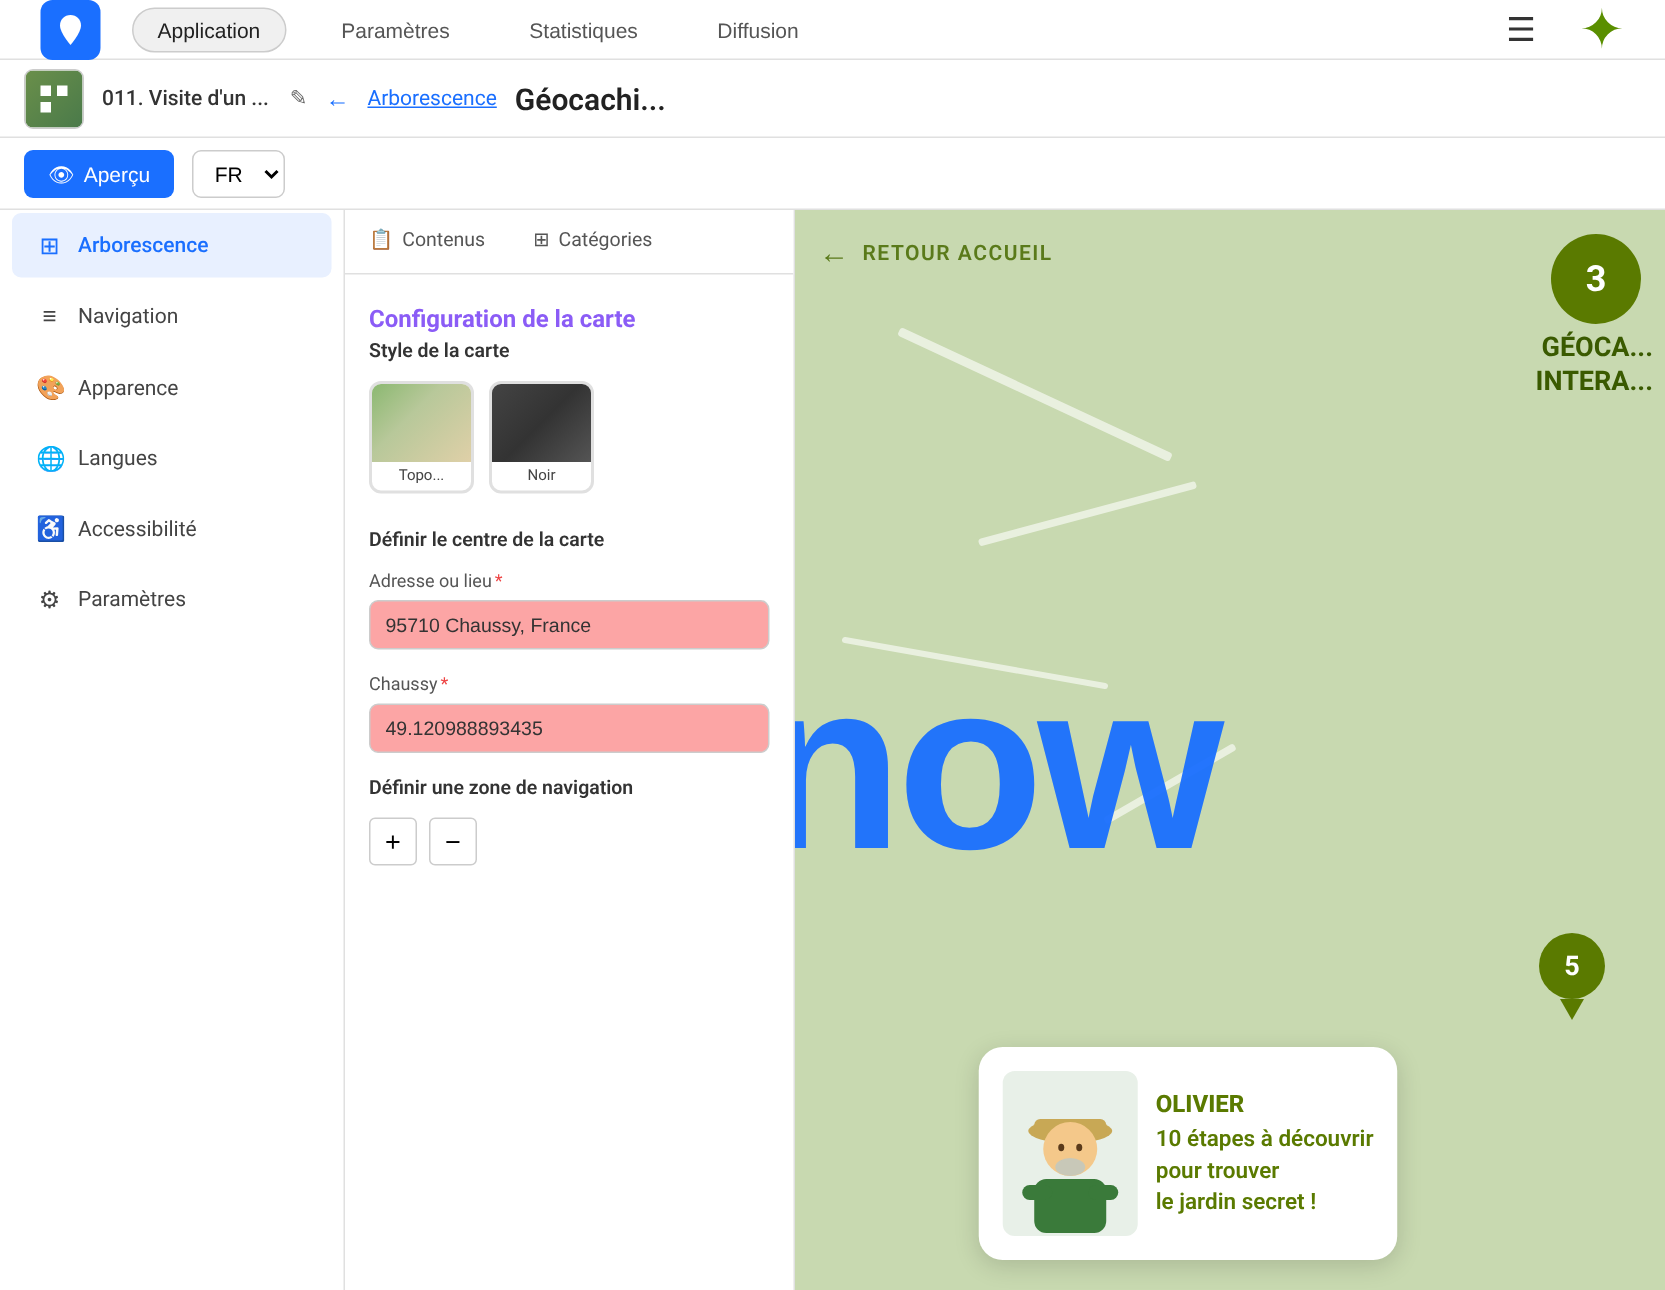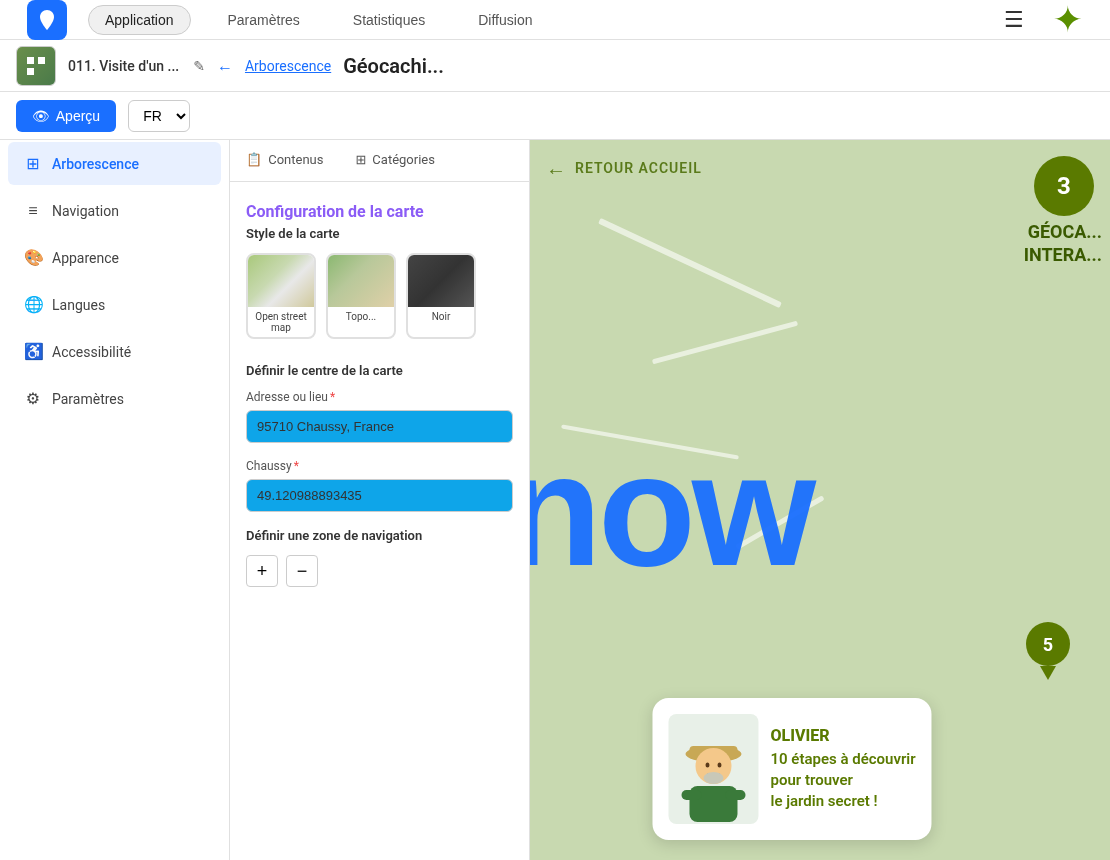--- a/index.html
+++ b/index.html
@@ -105,21 +105,21 @@
       width: 68px; height: 52px; display: flex; align-items: center; justify-content: center;
       font-size: 10px; color: #888;
     }
     .map-style-label { font-size: 10px; color: #444; padding: 4px; text-align: center; }
 
     .form-group { margin-bottom: 16px; }
     .form-label { font-size: 12px; color: #555; margin-bottom: 6px; display: flex; align-items: center; gap: 2px; }
     .required { color: #e44; font-size: 12px; }
     .form-input {
       width: 100%; border: 1px solid #ccc; border-radius: 6px;
-      padding: 8px 10px; font-size: 13px; color: #333; background: #0ea5e9;
+      padding: 8px 10px; font-size: 13px; color: #333; background: #fca5a5;
     }
     .section-divider { font-size: 13px; font-weight: 600; color: #333; margin: 16px 0 12px; }
 
     
     .preview-area {
       flex: 1; position: relative; overflow: hidden; background: #d4dfc5;
     }
 
     
     .map-bg {
@@ -282,24 +282,20 @@
         <span>Catégories</span>
       </div>
     </div>
 
     <div class="config-panel">
       <div class="config-title">Configuration de la carte</div>
 
       <div class="section-title">Style de la carte</div>
       <div class="map-style-options">
         <div class="map-style-card">
-          <div class="map-style-thumb thumb-osm"></div>
-          <div class="map-style-label">Open street map</div>
-        </div>
-        <div class="map-style-card">
           <div class="map-style-thumb thumb-topo"></div>
           <div class="map-style-label">Topo...</div>
         </div>
         <div class="map-style-card">
           <div class="map-style-thumb thumb-noir"></div>
           <div class="map-style-label">Noir</div>
         </div>
       </div>
 
       <div class="section-divider">Définir le centre de la carte</div>

